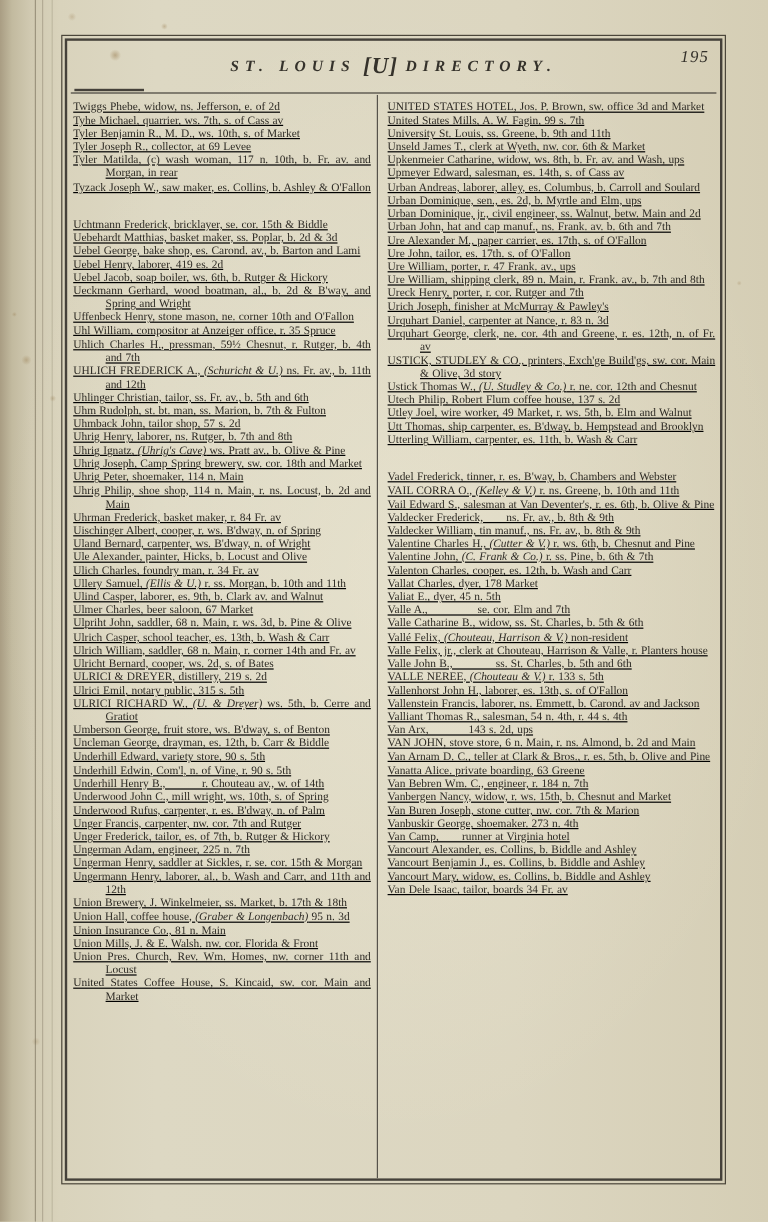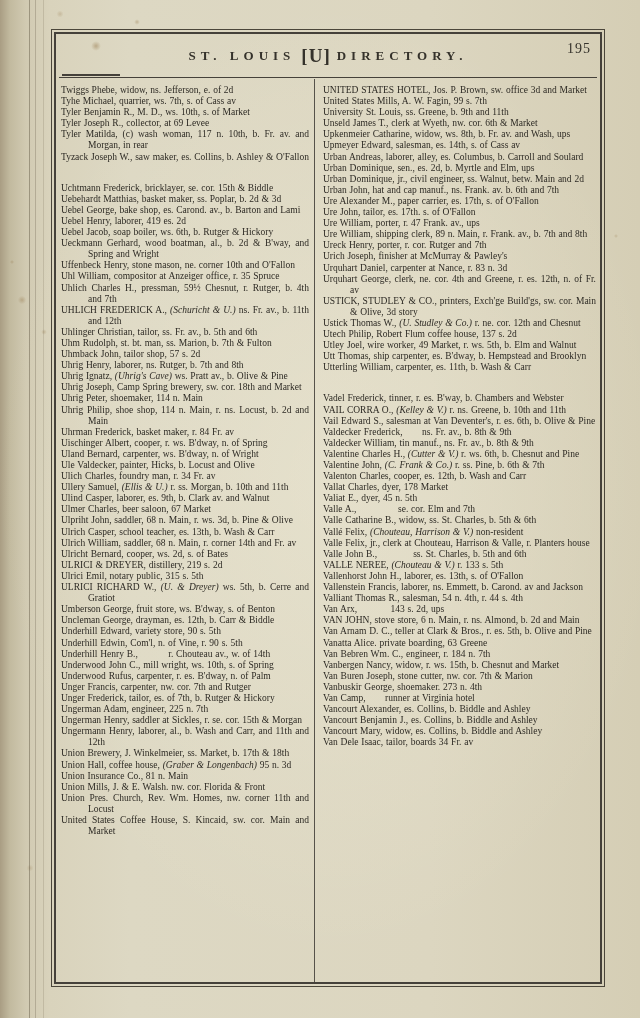--- a/index.html
+++ b/index.html
@@ -19,28 +19,28 @@
       radial-gradient(ellipse 420px 600px at 330px 480px, rgba(255,252,235,.25), rgba(255,252,235,0) 80%),
       linear-gradient(90deg,#a99d83 0px,#c2ba9f 10px,#d1cab2 26px,#d9d3bc 50px,#ddd8c3 130px,#dcd6c0 430px,#d5ceb5 640px);
   }
   .spine-line{position:absolute;top:0;bottom:0;width:1px;background:rgba(92,83,63,.45);}
   .spine-line.l1{left:29px;}
   .spine-line.l2{left:35px;background:rgba(92,83,63,.28);}
   .spine-line.l3{left:43px;background:rgba(92,83,63,.18);}
   .frame{position:absolute;left:51px;top:29px;width:552px;height:956px;border:1px solid #4b463a;}
   .frame-inner{position:absolute;inset:2px;border:2px solid #45413a;}
   .content{position:absolute;inset:0;overflow:hidden;}
-  .header{position:relative;height:48px;}
+  .header{position:relative;height:48px;font-style:italic;}
   .title{position:absolute;left:0;right:0;top:11px;text-align:center;
          font-size:13px;font-weight:bold;letter-spacing:5px;color:#35322b;white-space:nowrap;}
   .title .brkt{font-size:19px;font-weight:bold;letter-spacing:1px;vertical-align:-2px;padding:0 6px;}
   .pageno{position:absolute;right:9px;top:7px;font-size:14px;color:#35322b;letter-spacing:1px;}
   .dash{position:absolute;left:6px;top:40px;width:58px;border-top:2px solid #45413a;}
   .rule{position:absolute;left:3px;right:3px;top:43px;border-top:1.5px solid #45413a;}
-  .cols{position:absolute;top:45px;left:0;right:0;bottom:0;display:flex;overflow:hidden;}
+  .cols{position:absolute;top:45px;left:0;right:0;bottom:0;display:flex;overflow:hidden;text-decoration:underline;}
   .col{padding-top:6px;overflow:hidden;}
   .col-left{width:248px;padding-left:5px;padding-right:5px;}
   .divider{width:1px;background:#56524a;}
   .col-right{flex:1;padding-left:8px;padding-right:4px;}
   .entry{font-size:9.5px;line-height:11.1px;color:#2d2a24;text-align:justify;
          padding-left:27px;text-indent:-27px;word-spacing:.4px;}
   .entry .it{font-style:italic;}
   .section-gap{margin-top:20px;}
 </style>
 </head>
@@ -87,21 +87,21 @@
               <div class="entry"><span>Uhm Rudolph, st. bt. man, ss. Marion, b. 7th &amp; Fulton</span></div>
               <div class="entry"><span>Uhmback John, tailor shop, 57 s. 2d</span></div>
               <div class="entry"><span>Uhrig Henry, laborer, ns. Rutger, b. 7th and 8th</span></div>
               <div class="entry"><span>Uhrig Ignatz, </span><span class="it">(Uhrig's Cave)</span><span> ws. Pratt av., b. Olive &amp; Pine</span></div>
               <div class="entry"><span>Uhrig Joseph, Camp Spring brewery, sw. cor. 18th and Market</span></div>
               <div class="entry"><span>Uhrig Peter, shoemaker, 114 n. Main</span></div>
               <div class="entry"><span>Uhrig Philip, shoe shop, 114 n. Main, r. ns. Locust, b. 2d and Main</span></div>
               <div class="entry"><span>Uhrman Frederick, basket maker, r. 84 Fr. av</span></div>
               <div class="entry"><span>Uischinger Albert, cooper, r. ws. B'dway, n. of Spring</span></div>
               <div class="entry"><span>Uland Bernard, carpenter, ws. B'dway, n. of Wright</span></div>
-              <div class="entry"><span>Ule Valdecker, painter, Hicks, b. Locust and Olive</span></div>
+              <div class="entry"><span>Ule Alexander, painter, Hicks, b. Locust and Olive</span></div>
               <div class="entry"><span>Ulich Charles, foundry man, r. 34 Fr. av</span></div>
               <div class="entry"><span>Ullery Samuel, </span><span class="it">(Ellis &amp; U.)</span><span> r. ss. Morgan, b. 10th and 11th</span></div>
               <div class="entry"><span>Ulind Casper, laborer, es. 9th, b. Clark av. and Walnut</span></div>
               <div class="entry"><span>Ulmer Charles, beer saloon, 67 Market</span></div>
               <div class="entry"><span>Ulpriht John, saddler, 68 n. Main, r. ws. 3d, b. Pine &amp; Olive</span></div>
               <div class="entry"><span>Ulrich Casper, school teacher, es. 13th, b. Wash &amp; Carr</span></div>
               <div class="entry"><span>Ulrich William, saddler, 68 n. Main, r. corner 14th and Fr. av</span></div>
               <div class="entry"><span>Ulricht Bernard, cooper, ws. 2d, s. of Bates</span></div>
               <div class="entry"><span>ULRICI &amp; DREYER, distillery, 219 s. 2d</span></div>
               <div class="entry"><span>Ulrici Emil, notary public, 315 s. 5th</span></div>

